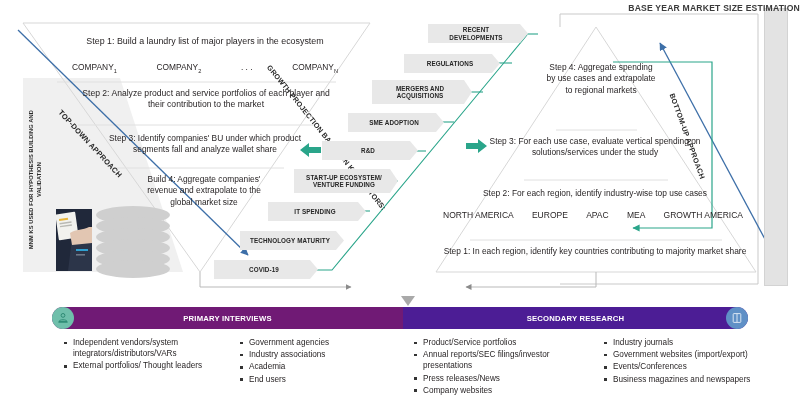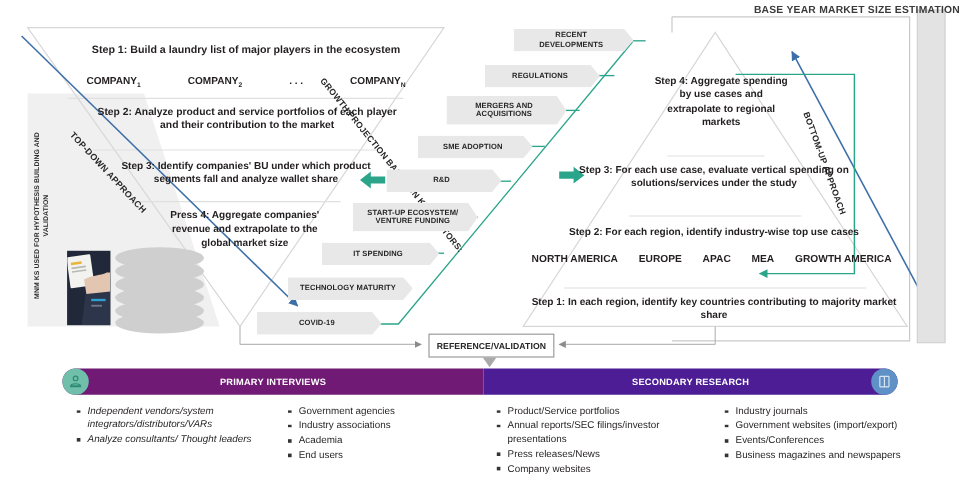--- a/index.html
+++ b/index.html
@@ -9,21 +9,21 @@
     -webkit-font-smoothing:antialiased;
   }
   #stage{
     position:relative;
     width:800px;height:414px;
     overflow:hidden;
     background:#ffffff;
   }
   #svgroot{position:absolute;left:0;top:0;width:800px;height:414px;}
 
-  .abs{position:absolute;font-weight:bold;}
+  .abs{position:absolute;}
 
   
   .top-title{
     left:0;top:3px;width:800px;
     font-size:8.6px;font-weight:bold;letter-spacing:.2px;
     color:#3b3b3b;text-align:right;
   }
 
   
   .vbar-left{
@@ -106,21 +106,21 @@
   .badge svg{display:block;}
 
   
   .blist{position:absolute;font-size:8.2px;line-height:11.2px;color:#231f20;}
   .blist ul{margin:0;padding-left:11px;list-style:none;}
   .blist li{position:relative;margin-bottom:1px;}
   .blist li:before{
     content:"";position:absolute;left:-9px;top:4.5px;
     width:2.6px;height:2.6px;background:#333;
   }
-  .col-a{left:62px;top:337px;width:175px;font-style:italic;}
+  .col-a{left:62px;top:337px;width:175px;}
   .col-b{left:238px;top:337px;width:150px;}
   .col-c{left:412px;top:337px;width:188px;}
   .col-d{left:602px;top:337px;width:190px;}
 
   
   .photo{
     left:56px;top:209px;width:36px;height:62px;
     background:#1c2431;overflow:hidden;
   }
   .photo svg{display:block;}
@@ -220,21 +220,21 @@
 
   <div class="abs step f1">Step 1: Build a laundry list of major players in the ecosystem</div>
   <div class="abs companies">
     <span><span>COMPANY</span><sub>1</sub></span>
     <span><span>COMPANY</span><sub>2</sub></span>
     <span>. . .</span>
     <span><span>COMPANY</span><sub>N</sub></span>
   </div>
   <div class="abs step f2">Step 2: Analyze product and service portfolios of each player and their contribution to the market</div>
   <div class="abs step f3">Step 3: Identify companies' BU under which product segments fall and analyze wallet share</div>
-  <div class="abs step f4">Press 4: Aggregate companies' revenue and extrapolate to the global market size</div>
+  <div class="abs step f4">Build 4: Aggregate companies' revenue and extrapolate to the global market size</div>
 
   <div class="abs step r4">Step 4: Aggregate spending by use cases and extrapolate to regional markets</div>
   <div class="abs step r3">Step 3: For each use case, evaluate vertical spending on solutions/services under the study</div>
   <div class="abs step r2">Step 2: For each region, identify industry-wise top use cases</div>
   <div class="abs regions">
     <span>NORTH AMERICA</span>
     <span>EUROPE</span>
     <span>APAC</span>
     <span>MEA</span>
     <span>GROWTH AMERICA</span>
@@ -244,21 +244,20 @@
   <div class="tag" style="left:428px;top:24px;width:100px;">RECENT DEVELOPMENTS</div>
   <div class="tag" style="left:404px;top:54px;width:96px;">REGULATIONS</div>
   <div class="tag two" style="left:372px;top:80px;width:100px;">MERGERS AND ACQUISITIONS</div>
   <div class="tag" style="left:348px;top:113px;width:96px;">SME ADOPTION</div>
   <div class="tag" style="left:322px;top:141px;width:96px;">R&amp;D</div>
   <div class="tag two" style="left:294px;top:169px;width:104px;">START-UP ECOSYSTEM/ VENTURE FUNDING</div>
   <div class="tag" style="left:268px;top:202px;width:98px;">IT SPENDING</div>
   <div class="tag" style="left:240px;top:231px;width:104px;">TECHNOLOGY MATURITY</div>
   <div class="tag" style="left:214px;top:260px;width:104px;">COVID-19</div>
 
-  <div class="abs refbox">REFERENCE/VALIDATION</div>
 
   <div class="band band-primary">
     <div class="band-label">PRIMARY INTERVIEWS</div>
   </div>
   <div class="badge badge-primary">
     <svg width="12" height="12" viewBox="0 0 12 12">
       <circle cx="6" cy="3.4" r="1.9" fill="none" stroke="#2e8a74" stroke-width="1"></circle>
       <path d="M2,9.6 C2,7.2 10,7.2 10,9.6 Z" fill="none" stroke="#2e8a74" stroke-width="1"></path>
       <line x1="1.4" y1="10.2" x2="10.6" y2="10.2" stroke="#2e8a74" stroke-width="1"></line>
     </svg>
@@ -270,21 +269,21 @@
   <div class="badge badge-secondary">
     <svg width="12" height="12" viewBox="0 0 12 12">
       <rect x="2.2" y="1.6" width="7.6" height="8.8" rx="0.6" fill="none" stroke="#d8e5f2" stroke-width="1"></rect>
       <line x1="6" y1="1.6" x2="6" y2="10.4" stroke="#d8e5f2" stroke-width="1"></line>
     </svg>
   </div>
 
   <div class="blist col-a">
     <ul>
       <li>Independent vendors/system integrators/distributors/VARs</li>
-      <li>Analyze consultants/ Thought leaders</li>
+      <li>External portfolios/ Thought leaders</li>
     </ul>
   </div>
   <div class="blist col-b">
     <ul>
       <li>Government agencies</li>
       <li>Industry associations</li>
       <li>Academia</li>
       <li>End users</li>
     </ul>
   </div>

